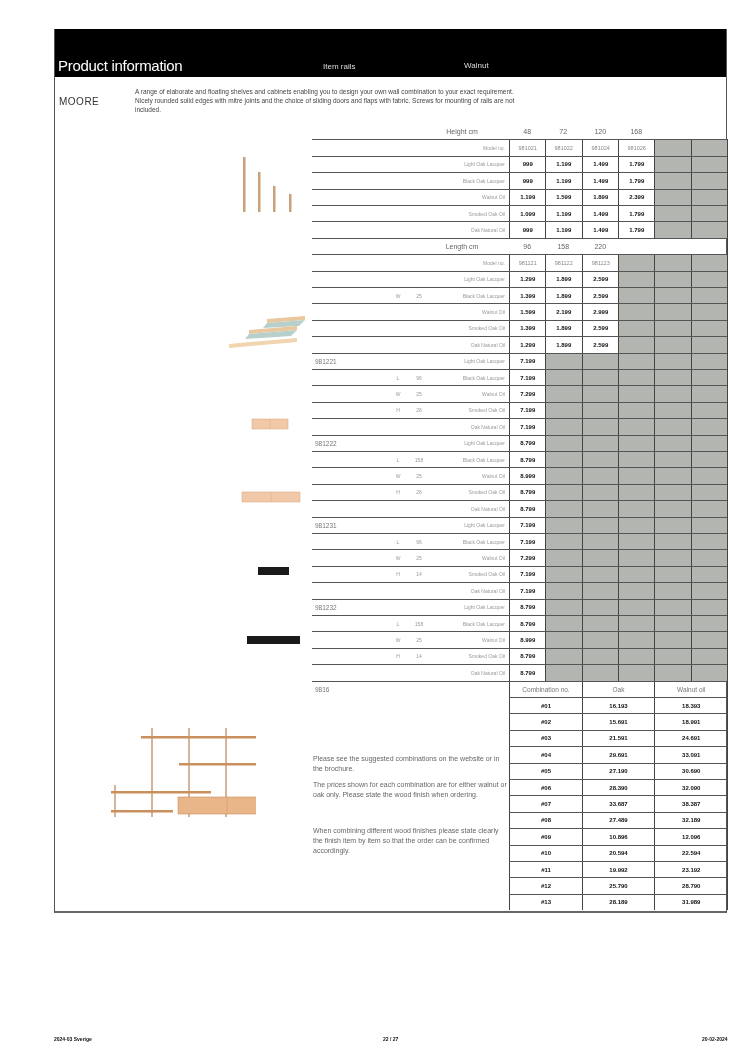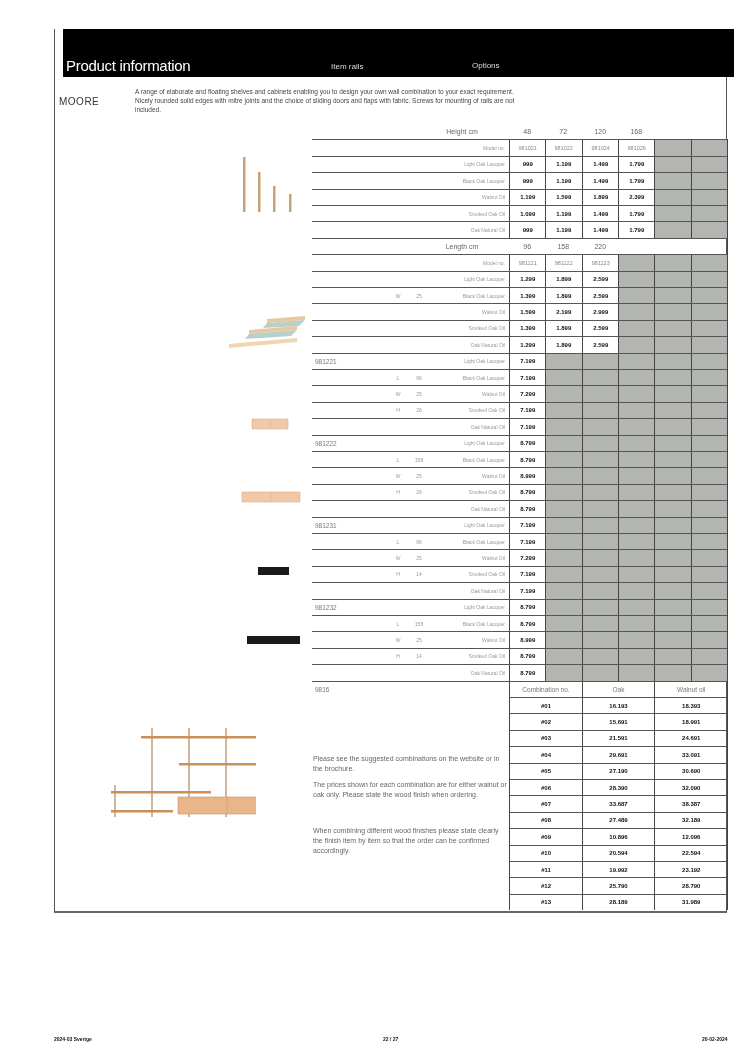--- a/index.html
+++ b/index.html
@@ -1,21 +1,21 @@
 <!DOCTYPE html>
 <html><head>
 <meta charset="utf-8">
 <style>
   * { box-sizing: border-box; margin: 0; padding: 0; }
   html, body { width: 750px; height: 1061px; background: #ffffff; overflow: hidden; }
   body { position: relative; font-family: "Liberation Sans", sans-serif; color: #222; }
 
   .frame { position: absolute; left: 54px; top: 29px; width: 673px; height: 884px;
            border-left: 1px solid #555; border-right: 1px solid #555; border-bottom: 2px solid #666; }
-  .header-bar { position: absolute; left: 8px; top: 0; width: 100%; height: 48px; background: #000; }
+  .header-bar { position: absolute; left: 0; top: 0; width: 100%; height: 48px; background: #000; }
   .header-title { position: absolute; left: 3px; top: 28px; font-size: 15px; color: #fff; letter-spacing: -0.3px; font-weight: 300; }
   .header-item { position: absolute; left: 268px; top: 33px; font-size: 8px; color: #ddd; }
   .header-options { position: absolute; left: 409px; top: 32px; font-size: 8px; color: #ddd; }
 
   .brand { position: absolute; left: 4px; top: 67px; font-size: 10px; color: #333; letter-spacing: 0.5px; }
   .desc { position: absolute; left: 80px; top: 58px; width: 380px; font-size: 6.5px; line-height: 9px; color: #444; }
 
   
   .grid { position: absolute; }
   .row { position: absolute; left: 0; height: 16.4px; width: 415px; }
@@ -39,21 +39,21 @@
   
   .img { position: absolute; }
 </style>
 </head>
 <body>
 
 <div class="frame">
   <div class="header-bar">
     <div class="header-title">Product information</div>
     <div class="header-item">Item rails</div>
-    <div class="header-options">Options</div>
+    <div class="header-options">Walnut</div>
   </div>
   <div class="brand">MOORE</div>
   <div class="desc">A range of elaborate and floating shelves and cabinets enabling you to design your own wall combination to your exact requirement. Nicely rounded solid edges with mitre joints and the choice of sliding doors and flaps with fabric. Screws for mounting of rails are not included.</div>
 
   <svg class="img" style="left:185px;top:125px" width="60" height="62">
     <rect x="3" y="3" width="2.5" height="55" fill="#c8a07a"></rect>
     <rect x="18" y="18" width="2.5" height="40" fill="#c8a07a"></rect>
     <rect x="33" y="32" width="2.5" height="26" fill="#c8a07a"></rect>
     <rect x="49" y="40" width="2.5" height="18" fill="#c8a07a"></rect>
   </svg>

